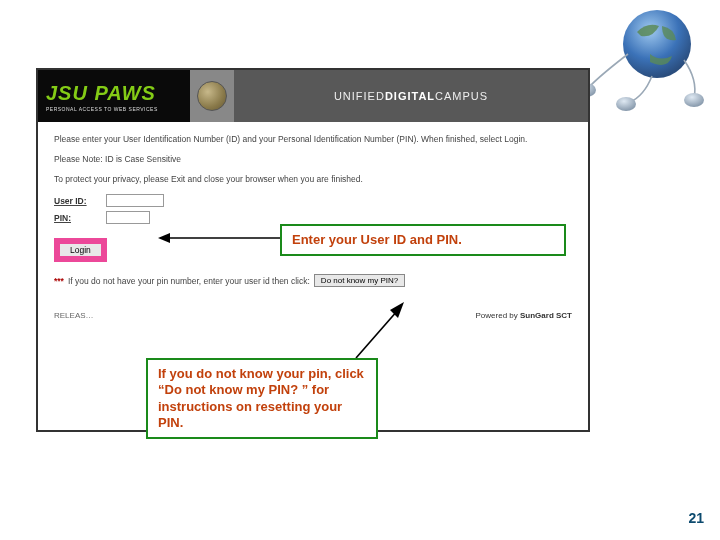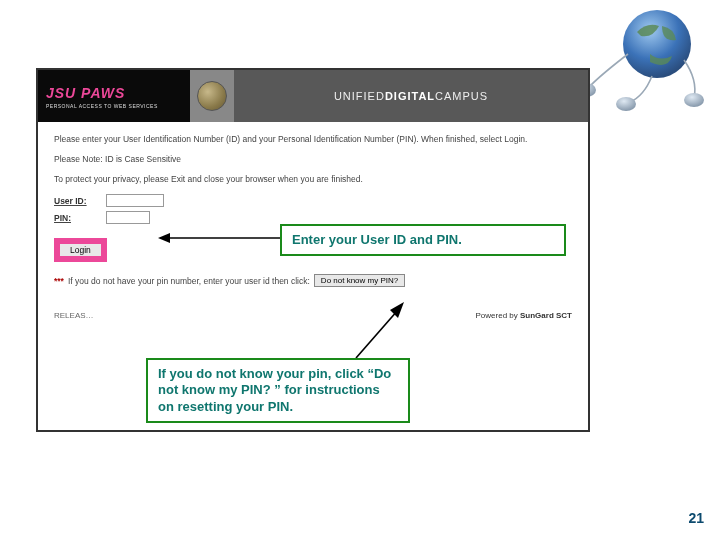--- a/index.html
+++ b/index.html
@@ -30,25 +30,25 @@
   .paws-logo {
     width: 152px;
     background: #0a0a0a;
     color: #fff;
     padding: 6px 8px 4px 8px;
     display: flex;
     flex-direction: column;
     justify-content: center;
   }
   .paws-logo .jsu {
-    font-size: 14px;
+    font-size: 20px;
     font-weight: 900;
     font-style: italic;
     letter-spacing: 1px;
-    color: #ec4899;
+    color: #84cc16;
     line-height: 1;
   }
   .paws-logo .tag {
     font-size: 5px;
     color: #ddd;
     margin-top: 3px;
     letter-spacing: 0.5px;
   }
   .globe-mid {
     width: 44px;
@@ -146,32 +146,32 @@
   .powered .sg { font-weight: bold; }
 
   
   .callout {
     position: absolute;
     border: 2px solid #1a8a1a;
     background: #fff;
     padding: 6px 10px;
     font-size: 13px;
     font-weight: bold;
-    color: #0f766e;
+    color: #c2410c;
     line-height: 1.25;
   }
   #callout-1 {
     left: 280px;
     top: 224px;
     width: 286px;
   }
   #callout-2 {
     left: 146px;
     top: 358px;
-    width: 264px;
+    width: 232px;
   }
   
   .arrow {
     position: absolute;
     pointer-events: none;
   }
   #arrow-1 {
     left: 158px;
     top: 230px;
     width: 122px;

